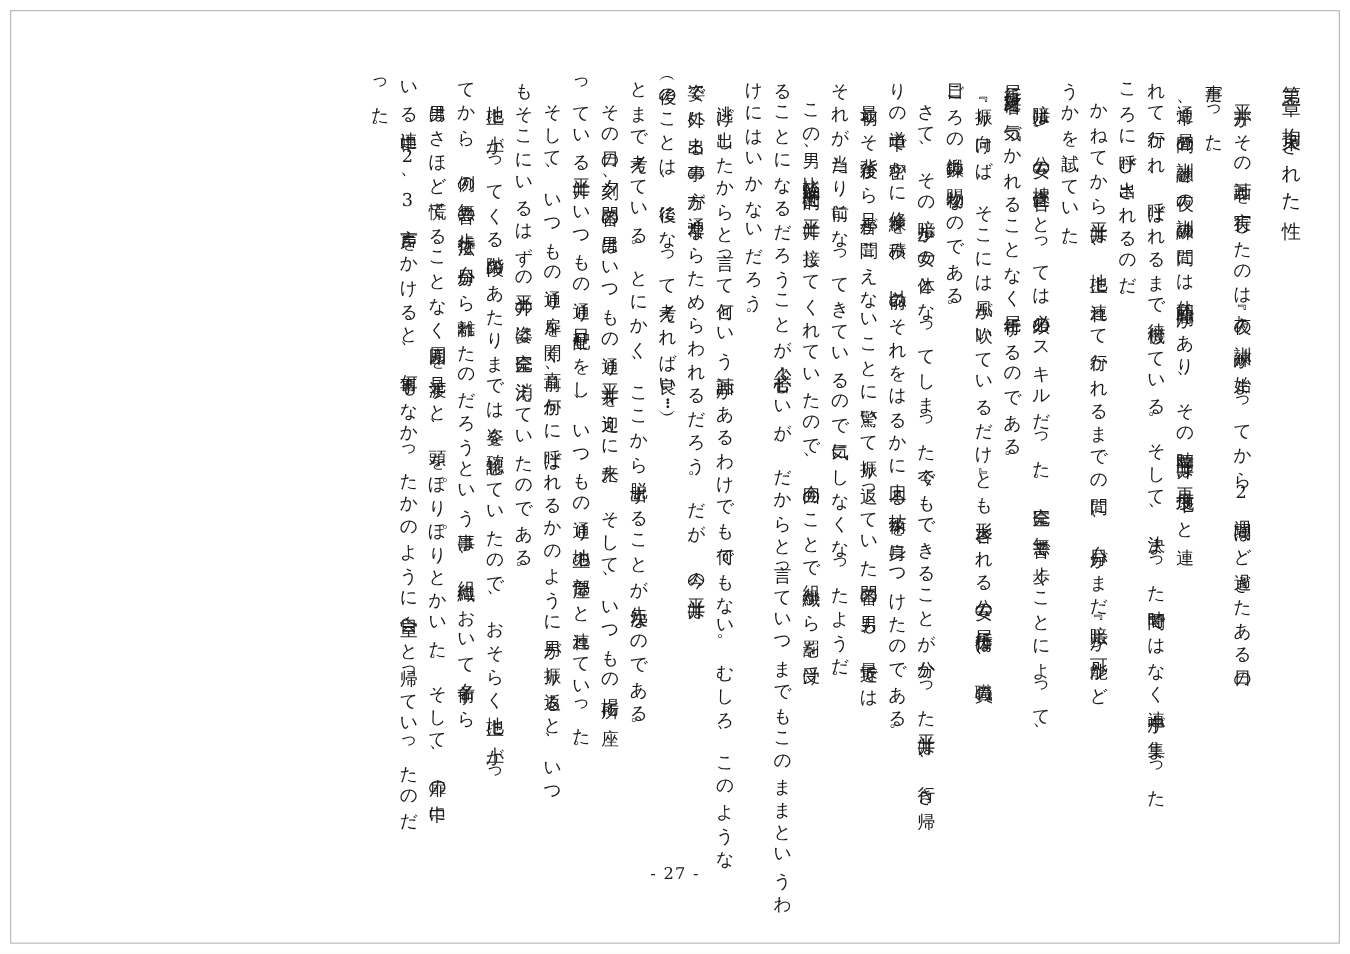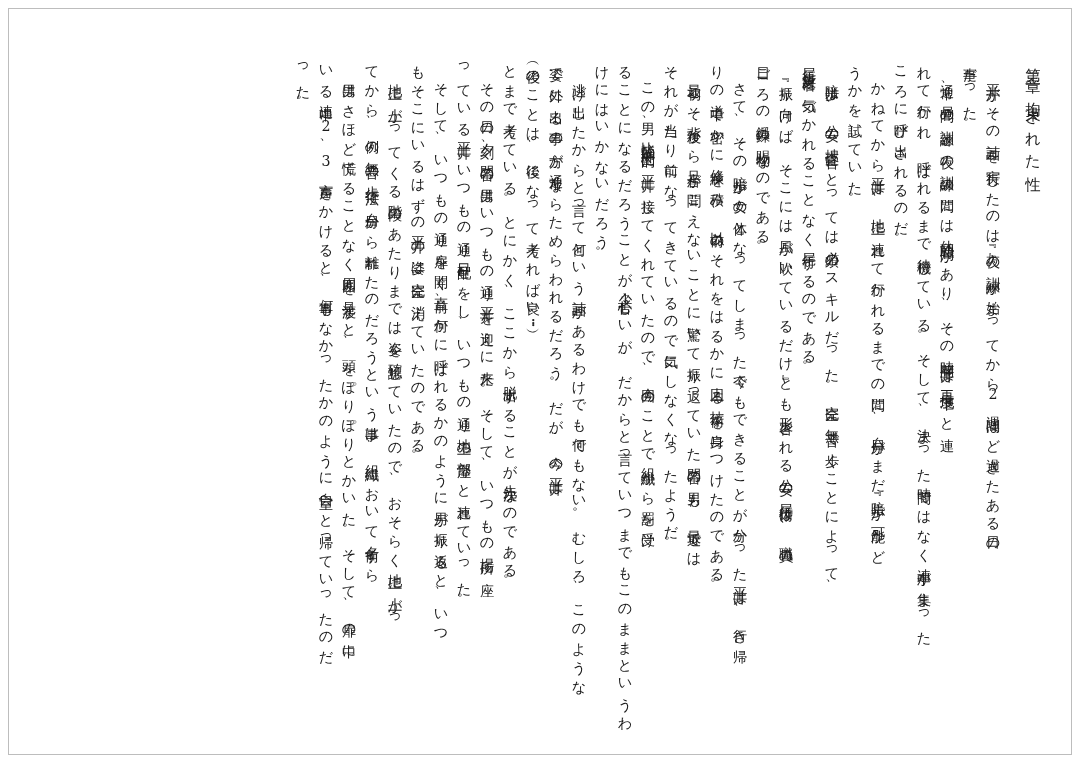--- a/index.html
+++ b/index.html
@@ -111,13 +111,14 @@
     <div class="vline">っている平井にいつもの通り目配せをし、いつもの通り地上の部屋へと連れていった。</div>
     <div class="vline">　そして、いつもの通り扉を開く直前、何かに呼ばれるかのように男が振り返ると、いつ</div>
     <div class="vline">もそこにいるはずの平井の姿は完全に消えていたのである。</div>
     <div class="vline">　地上に上がってくる階段のあたりまでは姿を確認していたので、おそらく地上に上がっ</div>
     <div class="vline">てから、例の無音の歩行法で自分から離れたのだろうという事は、組織において名前すら</div>
     <div class="vline">　男はさほど慌てることなく周囲を見渡すと、頭をぽりぽりとかいた。そして、扉の中に</div>
     <div class="vline">いる連中に2、3言声をかけると、何事もなかったかのように自室へと帰っていったのだ</div>
     <div class="vline">った。</div>
   </div>
 
+  <div class="page-number">- 27 -</div>
 </div>
 
 </body></html>

